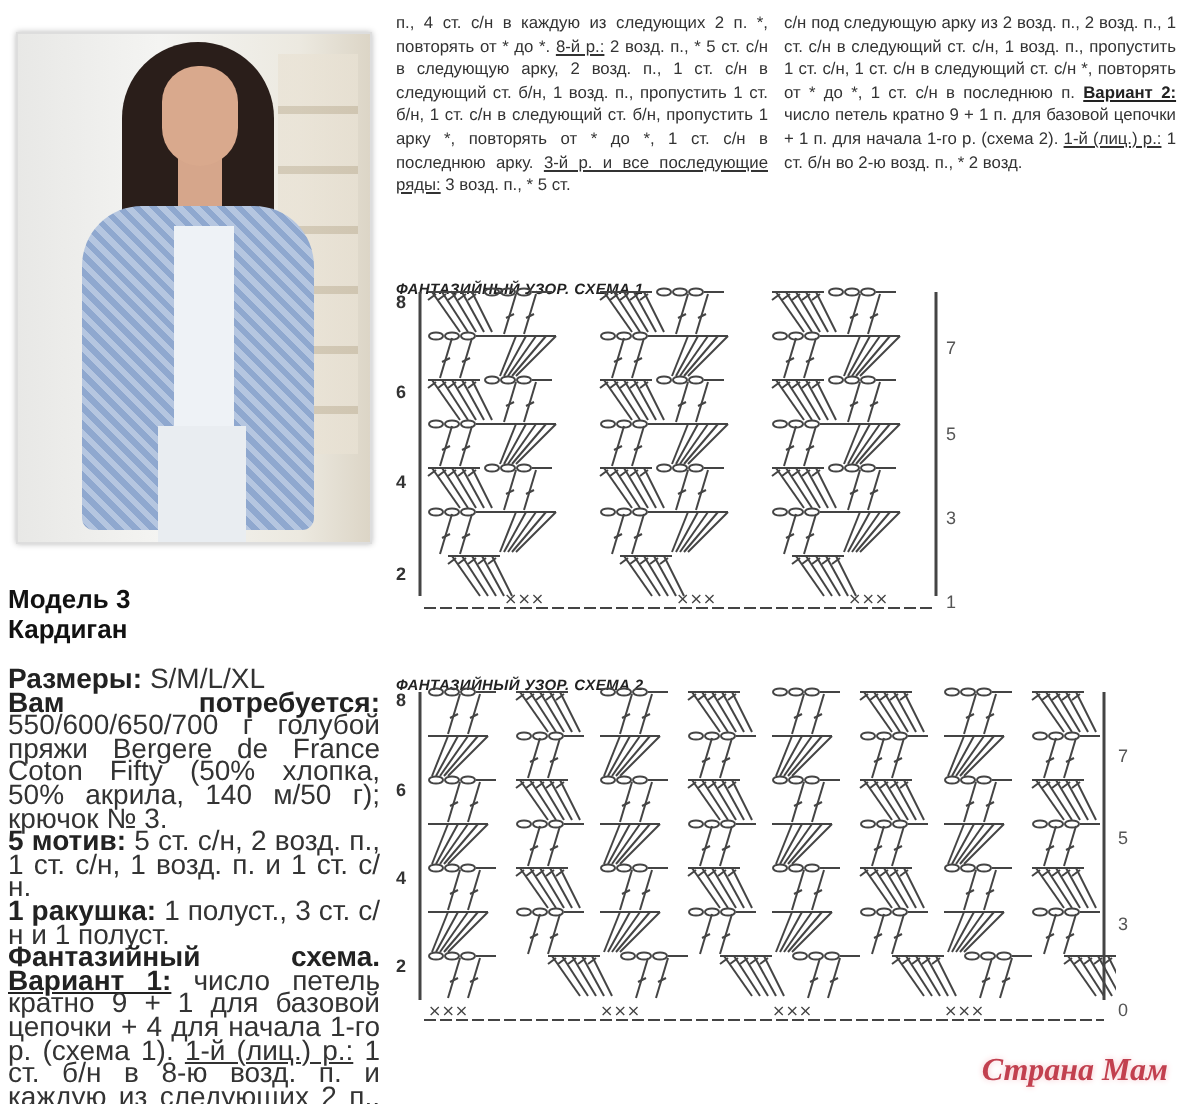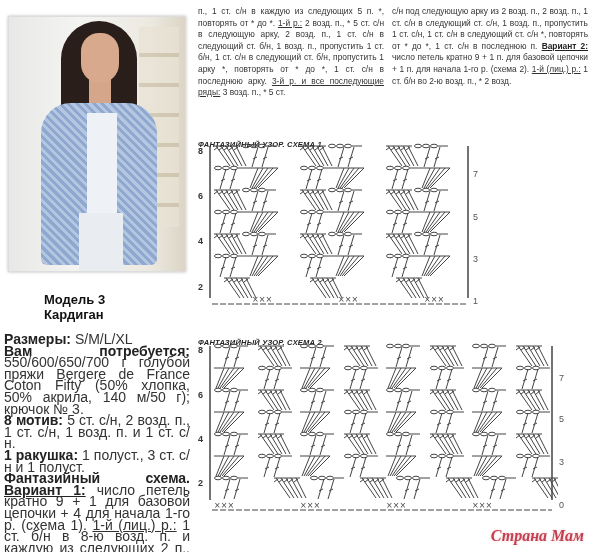--- a/index.html
+++ b/index.html
@@ -5,21 +5,21 @@
   html,body{margin:0;padding:0;background:#fff;}
   body{width:600px;height:552px;position:relative;overflow:hidden;font-family:"Liberation Sans",sans-serif;color:#222;}
   .photo{position:absolute;left:8px;top:16px;width:176px;height:254px;border:1px solid #ddd;box-shadow:0 0 3px #bbb;overflow:hidden;background:linear-gradient(90deg,#e8e8e6 0%,#f4f4f2 40%,#ece9e0 80%,#dcd5c6 100%);}
   .photo .shelf{position:absolute;right:6px;top:10px;width:40px;height:200px;background:repeating-linear-gradient(180deg,#e9e2d4 0 26px,#c9bda6 26px 30px);opacity:.7;}
   .photo .hair{position:absolute;left:52px;top:4px;width:76px;height:100px;border-radius:38px 38px 10px 10px;background:#2a1e1a;}
   .photo .face{position:absolute;left:72px;top:16px;width:38px;height:50px;border-radius:19px 19px 20px 20px;background:#d9a98d;}
   .photo .neck{position:absolute;left:80px;top:60px;width:22px;height:30px;background:#d6a68b;}
   .photo .cardigan{position:absolute;left:32px;top:86px;width:116px;height:162px;border-radius:30px 30px 6px 6px;background:repeating-linear-gradient(45deg,#8fa8cf 0 3px,#b5c6e0 3px 6px);}
   .photo .top{position:absolute;left:78px;top:96px;width:30px;height:100px;background:#eef2f6;}
   .photo .pants{position:absolute;left:70px;top:196px;width:44px;height:58px;background:#e9edf1;}
-  .heading{position:absolute;left:4px;top:292px;font-weight:bold;font-size:13px;line-height:15px;color:#111;margin-left:40px;}
+  .heading{position:absolute;left:4px;top:292px;font-weight:bold;font-size:13px;line-height:15px;color:#111;}
   .lefttext{position:absolute;left:4px;top:334px;width:186px;font-size:14px;line-height:11.6px;color:#333;text-align:justify;}
   .coltext{position:absolute;top:6px;width:186px;font-size:8.4px;line-height:11.6px;color:#333;text-align:justify;}
   b{color:#222;}
   u{text-decoration:underline;}
   .schema-title{position:absolute;left:198px;font-size:7.5px;font-weight:bold;font-style:italic;color:#222;letter-spacing:.2px;margin-top:12px;}
   .chart{position:absolute;left:196px;}
   .rowlbl{position:absolute;font-size:9px;color:#333;font-weight:bold;}
   .rowlbl.r{font-weight:normal;color:#555;}
   .watermark{position:absolute;right:16px;top:527px;font-family:"Liberation Serif",serif;font-style:italic;font-weight:bold;font-size:16px;color:#c2404f;text-shadow:0 0 3px #f5c6cc;}
 </style>
@@ -39,34 +39,34 @@
 <div class="heading">
   <div>Модель 3</div>
   <div>Кардиган</div>
 </div>
 
 <div class="lefttext">
   <b>Размеры:</b>
   <span>S/M/L/XL</span><br>
   <b>Вам потребуется:</b>
   <span>550/600/650/700 г голубой пряжи Bergere de France Coton Fifty (50% хлопка, 50% акрила, 140 м/50 г); крючок № 3.</span><br>
-  <b>8 мотив:</b>
+  <b>5 мотив:</b>
   <span>5 ст. с/н, 2 возд. п., 1 ст. с/н, 1 возд. п. и 1 ст. с/н.</span><br>
   <b>1 ракушка:</b>
   <span>1 полуст., 3 ст. с/н и 1 полуст.</span><br>
   <b>Фантазийный схема.</b>
   <b><u>Вариант 1:</u></b>
   <span>число петель кратно 9 + 1 для базовой цепочки + 4 для начала 1-го р. (схема 1).</span>
   <u>1-й (лиц.) р.:</u>
   <span>1 ст. б/н в 8-ю возд. п. и каждую из следующих 2 п., 2 возд. п., пропустить 2 п., 1 ст. с/н в каждую из следующих 2 п., * 2 возд. п., пропустить 2 п., 1 ст. б/н в каждую из следующих 3 п., 2 возд. п., пропустить 2</span>
 </div>
 
 <div class="coltext" style="left:198px;">
-  <span>п., 1 ст. с/н в каждую из следующих 5 п. *, повторять от * до *.</span>
-  <u>1-й р.:</u>
+  <span>п., 4 ст. с/н в каждую из следующих 2 п. *, повторять от * до *.</span>
+  <u>8-й р.:</u>
   <span>2 возд. п., * 5 ст. с/н в следующую арку, 2 возд. п., 1 ст. с/н в следующий ст. б/н, 1 возд. п., пропустить 1 ст. б/н, 1 ст. с/н в следующий ст. б/н, пропустить 1 арку *, повторять от * до *, 1 ст. с/н в последнюю арку.</span>
   <u>3-й р. и все последующие ряды:</u>
   <span>3 возд. п., * 5 ст.</span>
 </div>
 
 <div class="coltext" style="left:392px;width:196px;">
   <span>с/н под следующую арку из 2 возд. п., 2 возд. п., 1 ст. с/н в следующий ст. с/н, 1 возд. п., пропустить 1 ст. с/н, 1 ст. с/н в следующий ст. с/н *, повторять от * до *, 1 ст. с/н в последнюю п.</span>
   <b><u>Вариант 2:</u></b>
   <span>число петель кратно 9 + 1 п. для базовой цепочки + 1 п. для начала 1-го р. (схема 2).</span>
   <u>1-й (лиц.) р.:</u>

